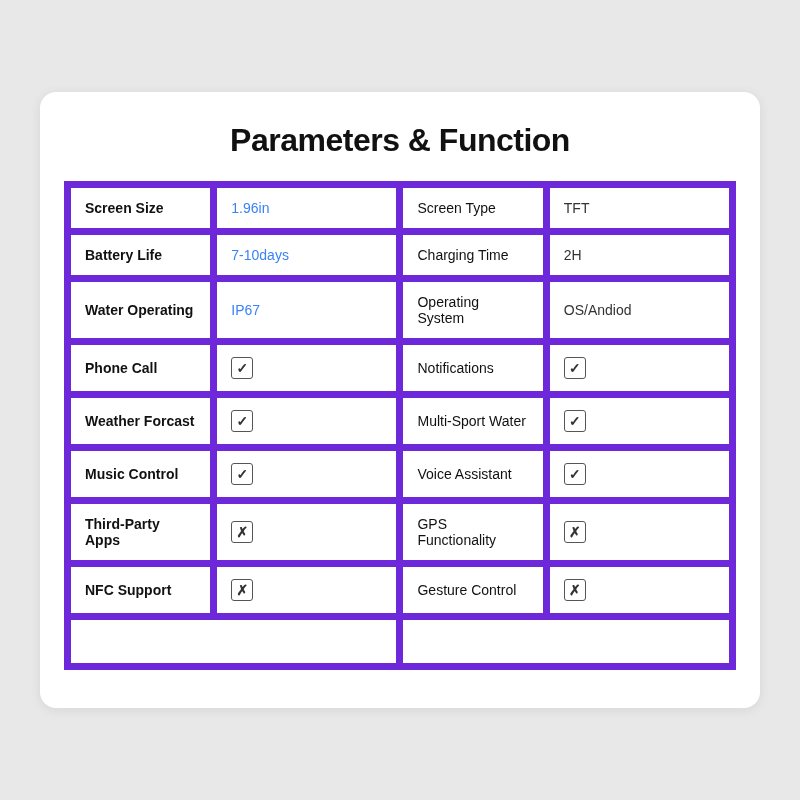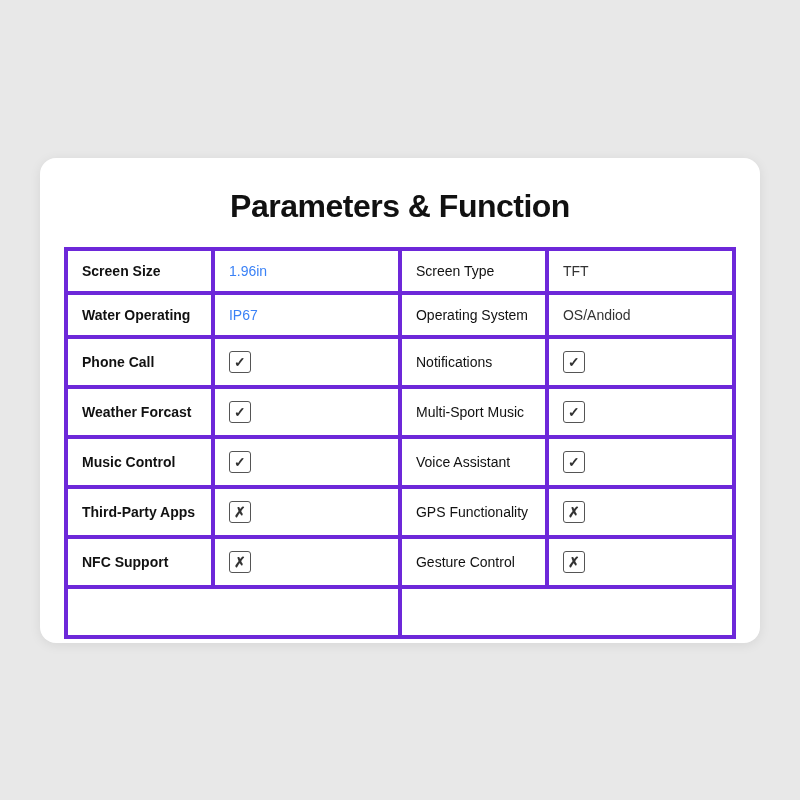--- a/index.html
+++ b/index.html
@@ -8,40 +8,40 @@
       display: flex;
       justify-content: center;
       align-items: center;
       width: 800px;
       height: 800px;
       font-family: -apple-system, BlinkMacSystemFont, 'Helvetica Neue', Arial, sans-serif;
     }
     .card {
       background: #ffffff;
       border-radius: 16px;
-      padding: 30px 24px 4px;
+      padding: 30px 24px 38px;
       width: 720px;
       box-shadow: 0 2px 12px rgba(0,0,0,0.08);
     }
     .page-title {
       text-align: center;
       font-size: 32px;
       font-weight: 800;
       color: #111;
       margin-bottom: 22px;
       letter-spacing: -0.5px;
     }
     table {
       width: 100%;
       border-collapse: collapse;
       font-size: 14px;
       color: #111;
     }
     td {
-      border: 4px solid #6d28d9;
+      border: 7px solid #6d28d9;
       padding: 12px 14px;
       vertical-align: middle;
     }
     .col-label {
       font-weight: 700;
       width: 22%;
     }
     .col-value {
       width: 28%;
       color: #3b82f6;
@@ -86,35 +86,41 @@
   <div class="page-title">Parameters &amp; Function</div>
   <table>
     <tbody id="table-body">
         <tr>
           <td class="col-label">Screen Size</td>
           <td class="col-value">1.96in</td>
           <td class="col-label2">Screen Type</td>
           <td class="col-value2">TFT</td>
         </tr>
         <tr>
+          <td class="col-label">Battery Life</td>
+          <td class="col-value">7-10days</td>
+          <td class="col-label2">Charging Time</td>
+          <td class="col-value2">2H</td>
+        </tr>
+        <tr>
           <td class="col-label">Water Operating</td>
           <td class="col-value">IP67</td>
           <td class="col-label2">Operating System</td>
           <td class="col-value2">OS/Andiod</td>
         </tr>
         <tr>
           <td class="col-label">Phone Call</td>
           <td class="col-value"><span class="check-icon check-yes"></span></td>
           <td class="col-label2">Notifications</td>
           <td class="col-value2"><span class="check-icon check-yes"></span></td>
         </tr>
         <tr>
           <td class="col-label">Weather Forcast</td>
           <td class="col-value"><span class="check-icon check-yes"></span></td>
-          <td class="col-label2">Multi-Sport Music</td>
+          <td class="col-label2">Multi-Sport Water</td>
           <td class="col-value2"><span class="check-icon check-yes"></span></td>
         </tr>
         <tr>
           <td class="col-label">Music Control</td>
           <td class="col-value"><span class="check-icon check-yes"></span></td>
           <td class="col-label2">Voice Assistant</td>
           <td class="col-value2"><span class="check-icon check-yes"></span></td>
         </tr>
         <tr>
           <td class="col-label">Third-Party Apps</td>

